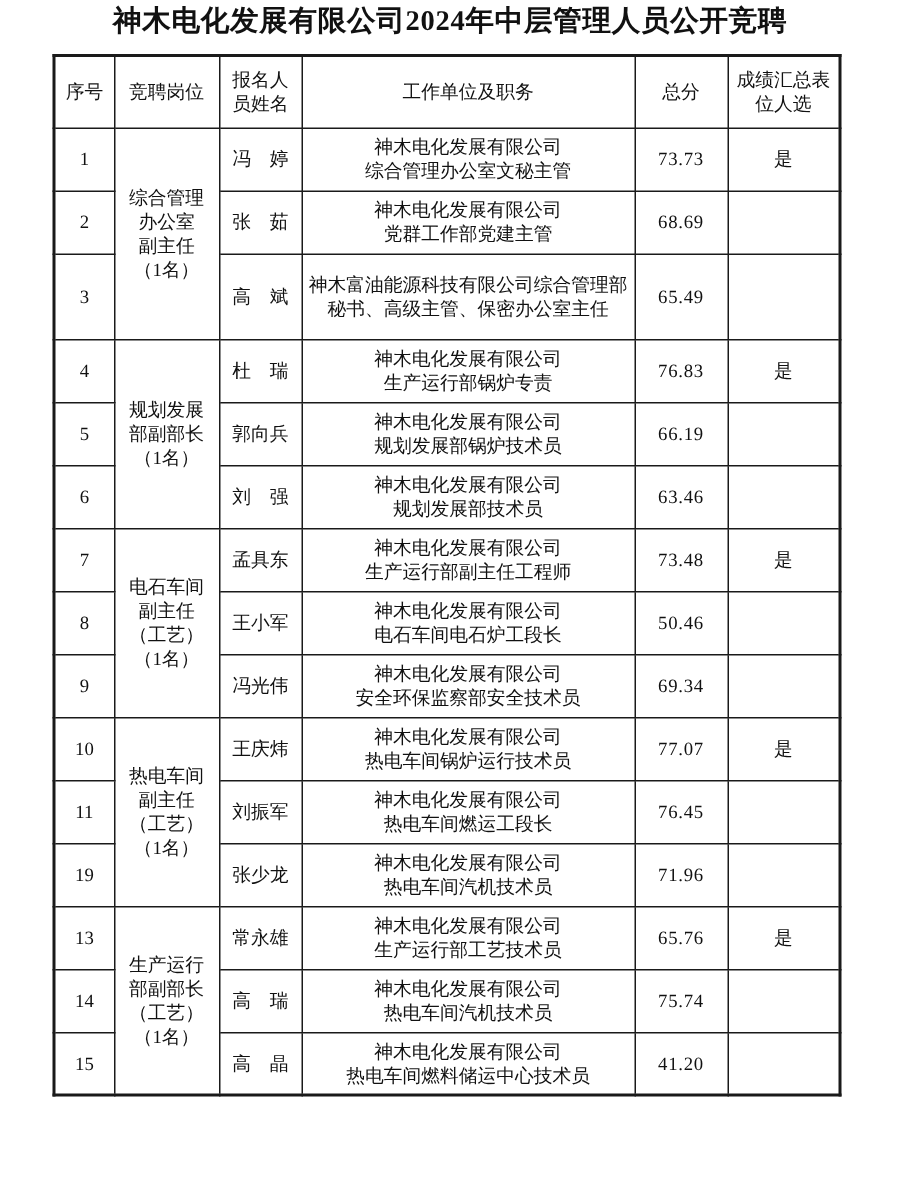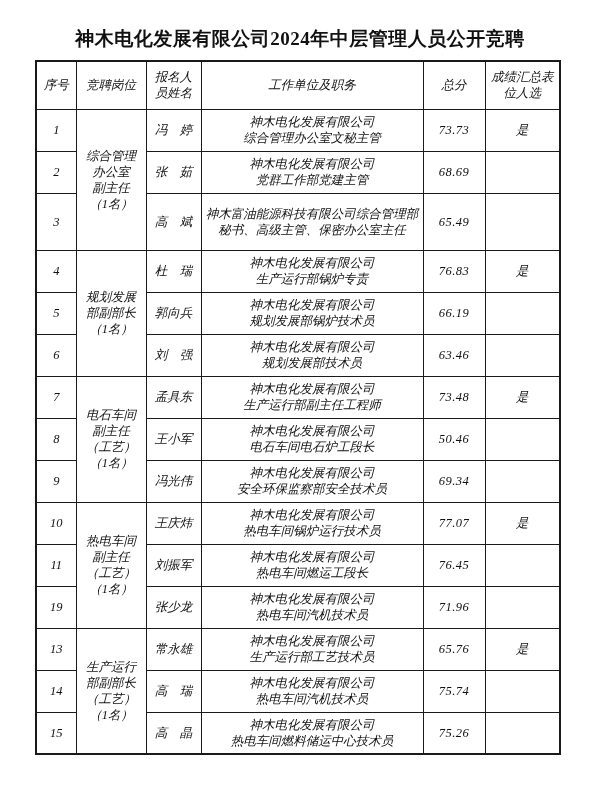--- a/index.html
+++ b/index.html
@@ -11,37 +11,35 @@
     width: 600px;
     height: 792px;
     font-family: "Liberation Serif", "DejaVu Serif", serif;
     color: #111111;
     overflow: hidden;
   }
   .page {
     width: 600px;
     height: 792px;
     box-sizing: border-box;
-    padding-top: 24px;
   }
   .title {
     text-align: center;
     font-weight: bold;
     font-size: 19px;
     line-height: 29px;
     color: #111111;
     letter-spacing: 0.5px;
   }
   table.score-table {
     border-collapse: collapse;
     table-layout: fixed;
     width: 524px;
     margin: 7px 0 12px 35px;
     border: 2.5px solid #1a1a1a;
-    font-style: italic;
   }
   table.score-table col.c-no   { width: 40px; }
   table.score-table col.c-pos  { width: 70px; }
   table.score-table col.c-name { width: 55px; }
   table.score-table col.c-work { width: 222px; }
   table.score-table col.c-score{ width: 62px; }
   table.score-table col.c-sel  { width: 75px; }
   table.score-table th,
   table.score-table td {
     border: 1.5px solid #1a1a1a;
@@ -223,18 +221,18 @@
         <td>神木电化发展有限公司
 热电车间汽机技术员</td>
         <td class="score-cell">75.74</td>
         <td></td>
       </tr>
       <tr>
         <td>15</td>
         <td>高　晶</td>
         <td>神木电化发展有限公司
 热电车间燃料储运中心技术员</td>
-        <td class="score-cell">75.26</td>
+        <td class="score-cell">41.20</td>
         <td></td>
       </tr>
     </tbody>
   </table>
 </div>
 
 </body></html>

